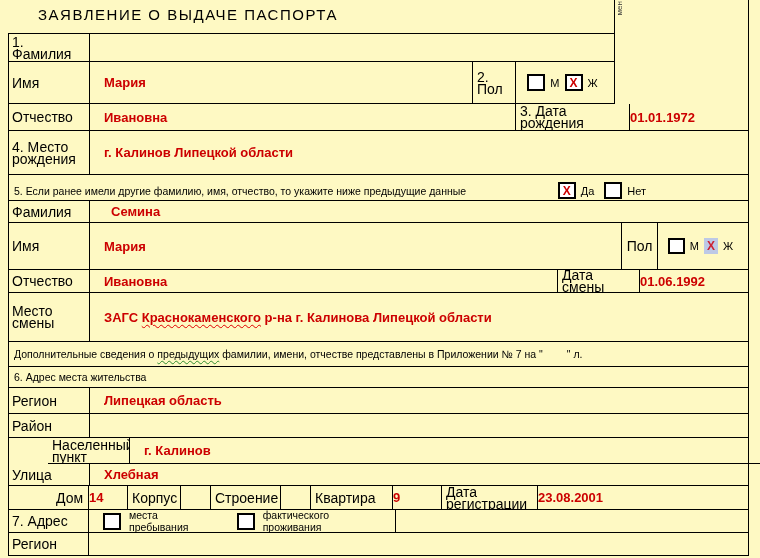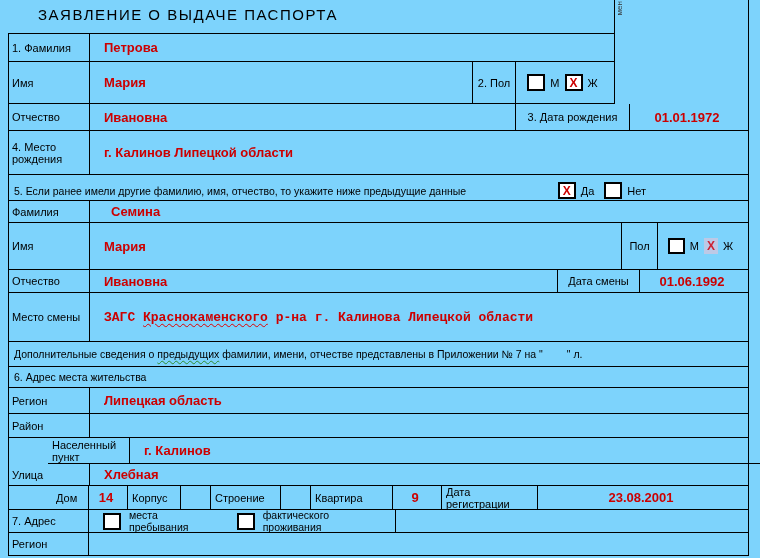--- a/index.html
+++ b/index.html
@@ -1,30 +1,30 @@
 <!DOCTYPE html>
 <html><head>
 <meta charset="utf-8">
 <style>
   html,body{margin:0;padding:0;background:#fff;}
-  .page{position:relative;width:760px;height:558px;background:#7dd3fc;overflow:hidden;
+  .page{position:relative;width:760px;height:558px;background:#fef9c3;overflow:hidden;
         font-family:"Liberation Sans",sans-serif;color:#000;}
   .title{position:absolute;left:38px;top:6px;font-size:15px;letter-spacing:1.5px;
          font-weight:400;white-space:nowrap;}
   .side-note{position:absolute;left:616px;top:1px;font-size:8px;color:#333;
              writing-mode:vertical-rl;transform:rotate(180deg);line-height:8px;}
   .hline,.vline{position:absolute;background:#000;}
   .row{position:absolute;left:8px;display:flex;box-sizing:border-box;
        border-bottom:1px solid #000;align-items:stretch;}
   .cell{box-sizing:border-box;border-right:1px solid #000;display:flex;
         align-items:center;padding:1px 4px;overflow:hidden;}
   .cell.last{border-right:none;}
-  .lbl{font-size:11px;line-height:12px;}
+  .lbl{font-size:14px;line-height:12px;}
   .val{color:#cc0000;font-weight:bold;font-size:13px;padding-left:14px;}
-  .val.center{justify-content:center;padding-left:0;text-align:center;}
+  .val.center{justify-content:flex-start;padding-left:0;text-align:center;}
   .cb{box-sizing:border-box;border:2px solid #000;background:#fff;display:inline-flex;
       align-items:center;justify-content:center;flex:none;}
   .cb-17{width:18px;height:17px;}
   .cb-16{width:17px;height:16px;}
   .xmark{color:#cc0000;font-weight:bold;font-size:12px;line-height:1;}
   .xsel{display:inline-flex;align-items:center;justify-content:center;width:14px;height:16px;
         background:#bdc9e6;color:#cc2233;font-weight:bold;font-size:12px;flex:none;}
   .sexword{font-size:11px;margin:0 5px;}
   .smalltext{font-size:10.5px;}
   .sq-red{text-decoration:underline wavy #e00000 1px;text-underline-offset:2px;}
@@ -41,23 +41,20 @@
 
   <div class="hline" style="left:8px;top:33px;width:607px;height:1px;"></div>
   <div class="vline" style="left:614px;top:0;width:1px;height:104px;"></div>
   <div class="vline" style="left:8px;top:33px;width:1px;height:523px;"></div>
   <div class="vline" style="left:748px;top:0;width:1px;height:556px;"></div>
 
   <div class="row" style="top:34px;height:28px;width:606px;">
     <div class="cell lbl" style="width:82px;">
         <span>1. Фамилия</span>
       </div>
-    <div class="cell val last" style="flex:1;">
-        <span>Петрова</span>
-      </div>
   </div>
 
   <div class="row" style="top:62px;height:42px;width:606px;">
     <div class="cell lbl" style="width:82px;">
         <span>Имя</span>
       </div>
     <div class="cell val" style="width:383px;">
         <span>Мария</span>
       </div>
     <div class="cell lbl" style="width:43px;justify-content:center;">
@@ -150,21 +147,21 @@
       </div>
     <div class="cell val center last" style="flex:1;">
         <span>01.06.1992</span>
       </div>
   </div>
 
   <div class="row" style="top:293px;height:49px;width:740px;">
     <div class="cell lbl" style="width:82px;">
         <span>Место смены</span>
       </div>
-    <div class="cell val last" style="flex:1;font-family:Liberation Mono, monospace;">
+    <div class="cell val last" style="flex:1;">
       <span style="white-space:pre;">ЗАГС </span>
         <span class="sq-red">Краснокаменского</span>
         <span style="white-space:pre;"> р-на г. Калинова Липецкой области</span>
     </div>
   </div>
 
   <div class="row" style="top:342px;height:25px;width:740px;">
     <div class="cell smalltext last" style="flex:1;padding-left:6px;">
       <span style="white-space:pre;">Дополнительные сведения о </span>
         <span class="sq-green">предыдущих</span>

